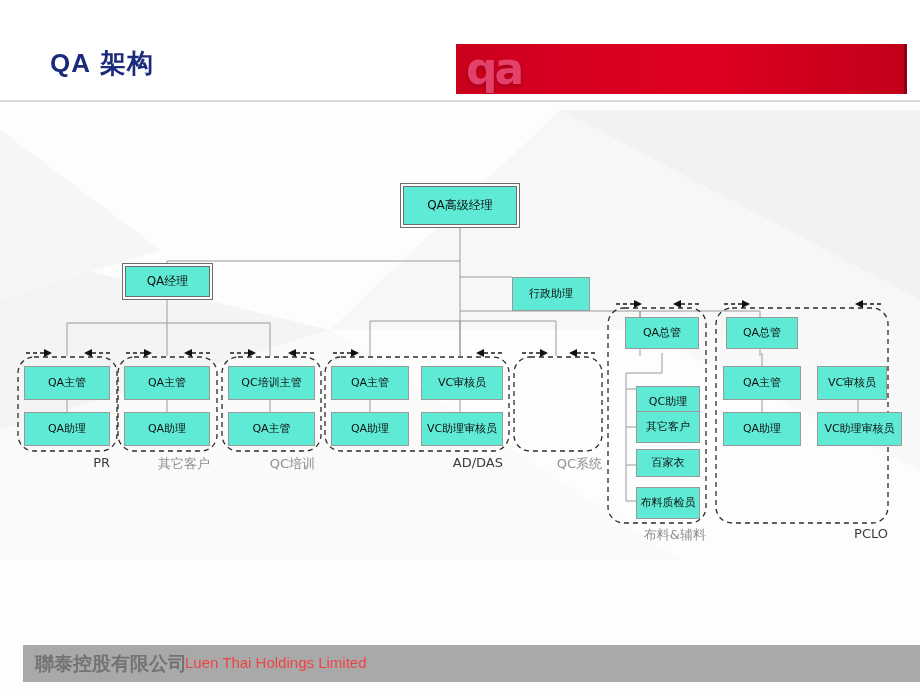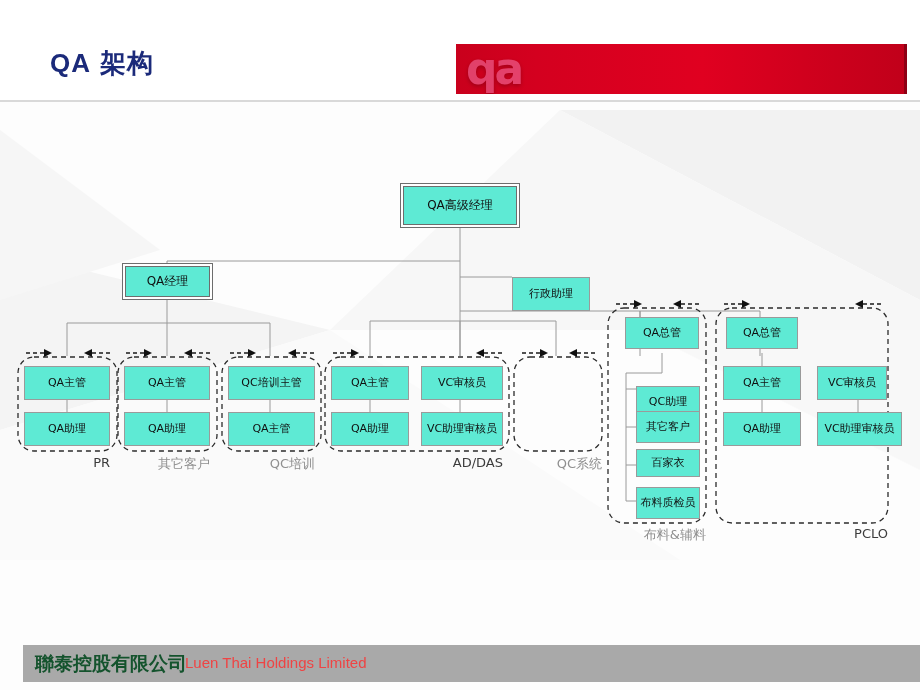--- a/index.html
+++ b/index.html
@@ -43,21 +43,21 @@
   }
   .banner-edge{position:absolute;left:904px;top:44px;width:3px;height:50px;background:#8e0014;}
 
   
   .footer-bar{
     position:absolute;left:23px;top:645px;width:897px;height:37px;
     background:#a9a9a9;
   }
   .footer-cn{
     position:absolute;left:35px;top:651px;
-    font-family:"DejaVu Serif",serif;font-weight:bold;font-size:19px;color:#14532d;
+    font-family:"DejaVu Serif",serif;font-weight:bold;font-size:19px;color:#737373;
     white-space:nowrap;
   }
   .footer-en{
     position:absolute;left:185px;top:654px;
     font-size:15px;color:#ef4444;white-space:nowrap;
   }
 
   
   .chart{position:absolute;left:0;top:101px;width:920px;height:544px;}
   .chart svg{position:absolute;left:0;top:0;}

